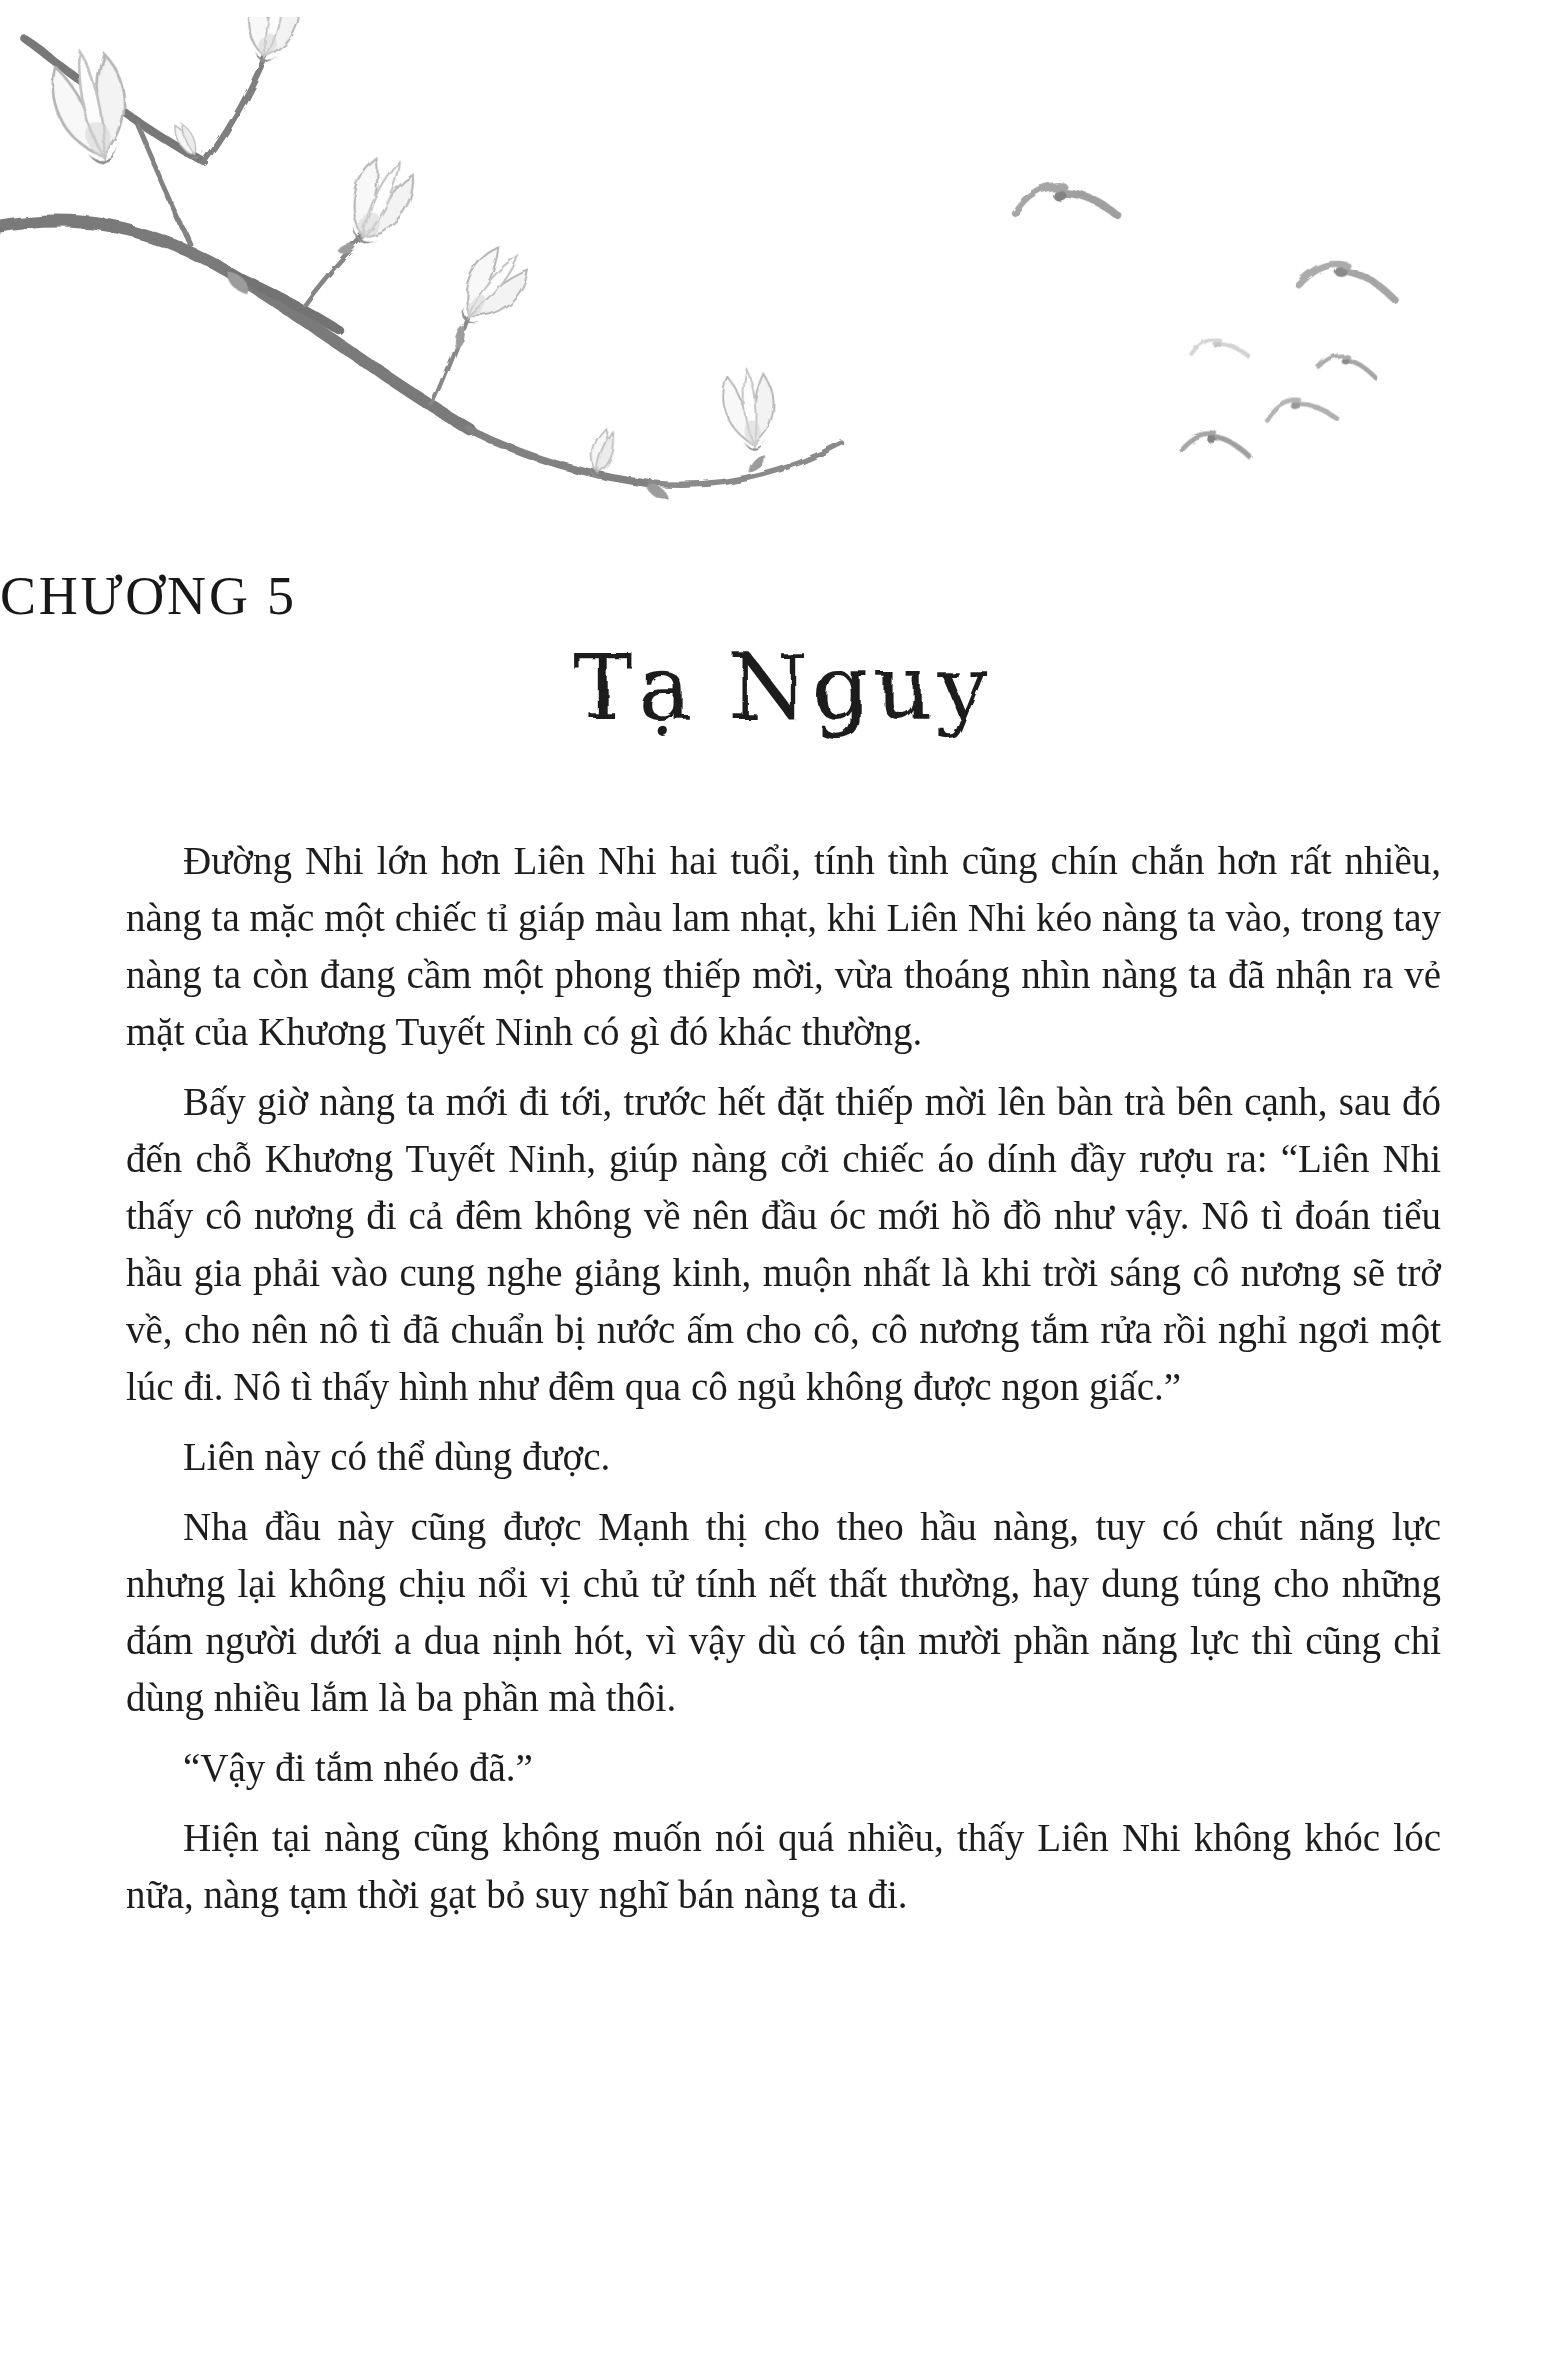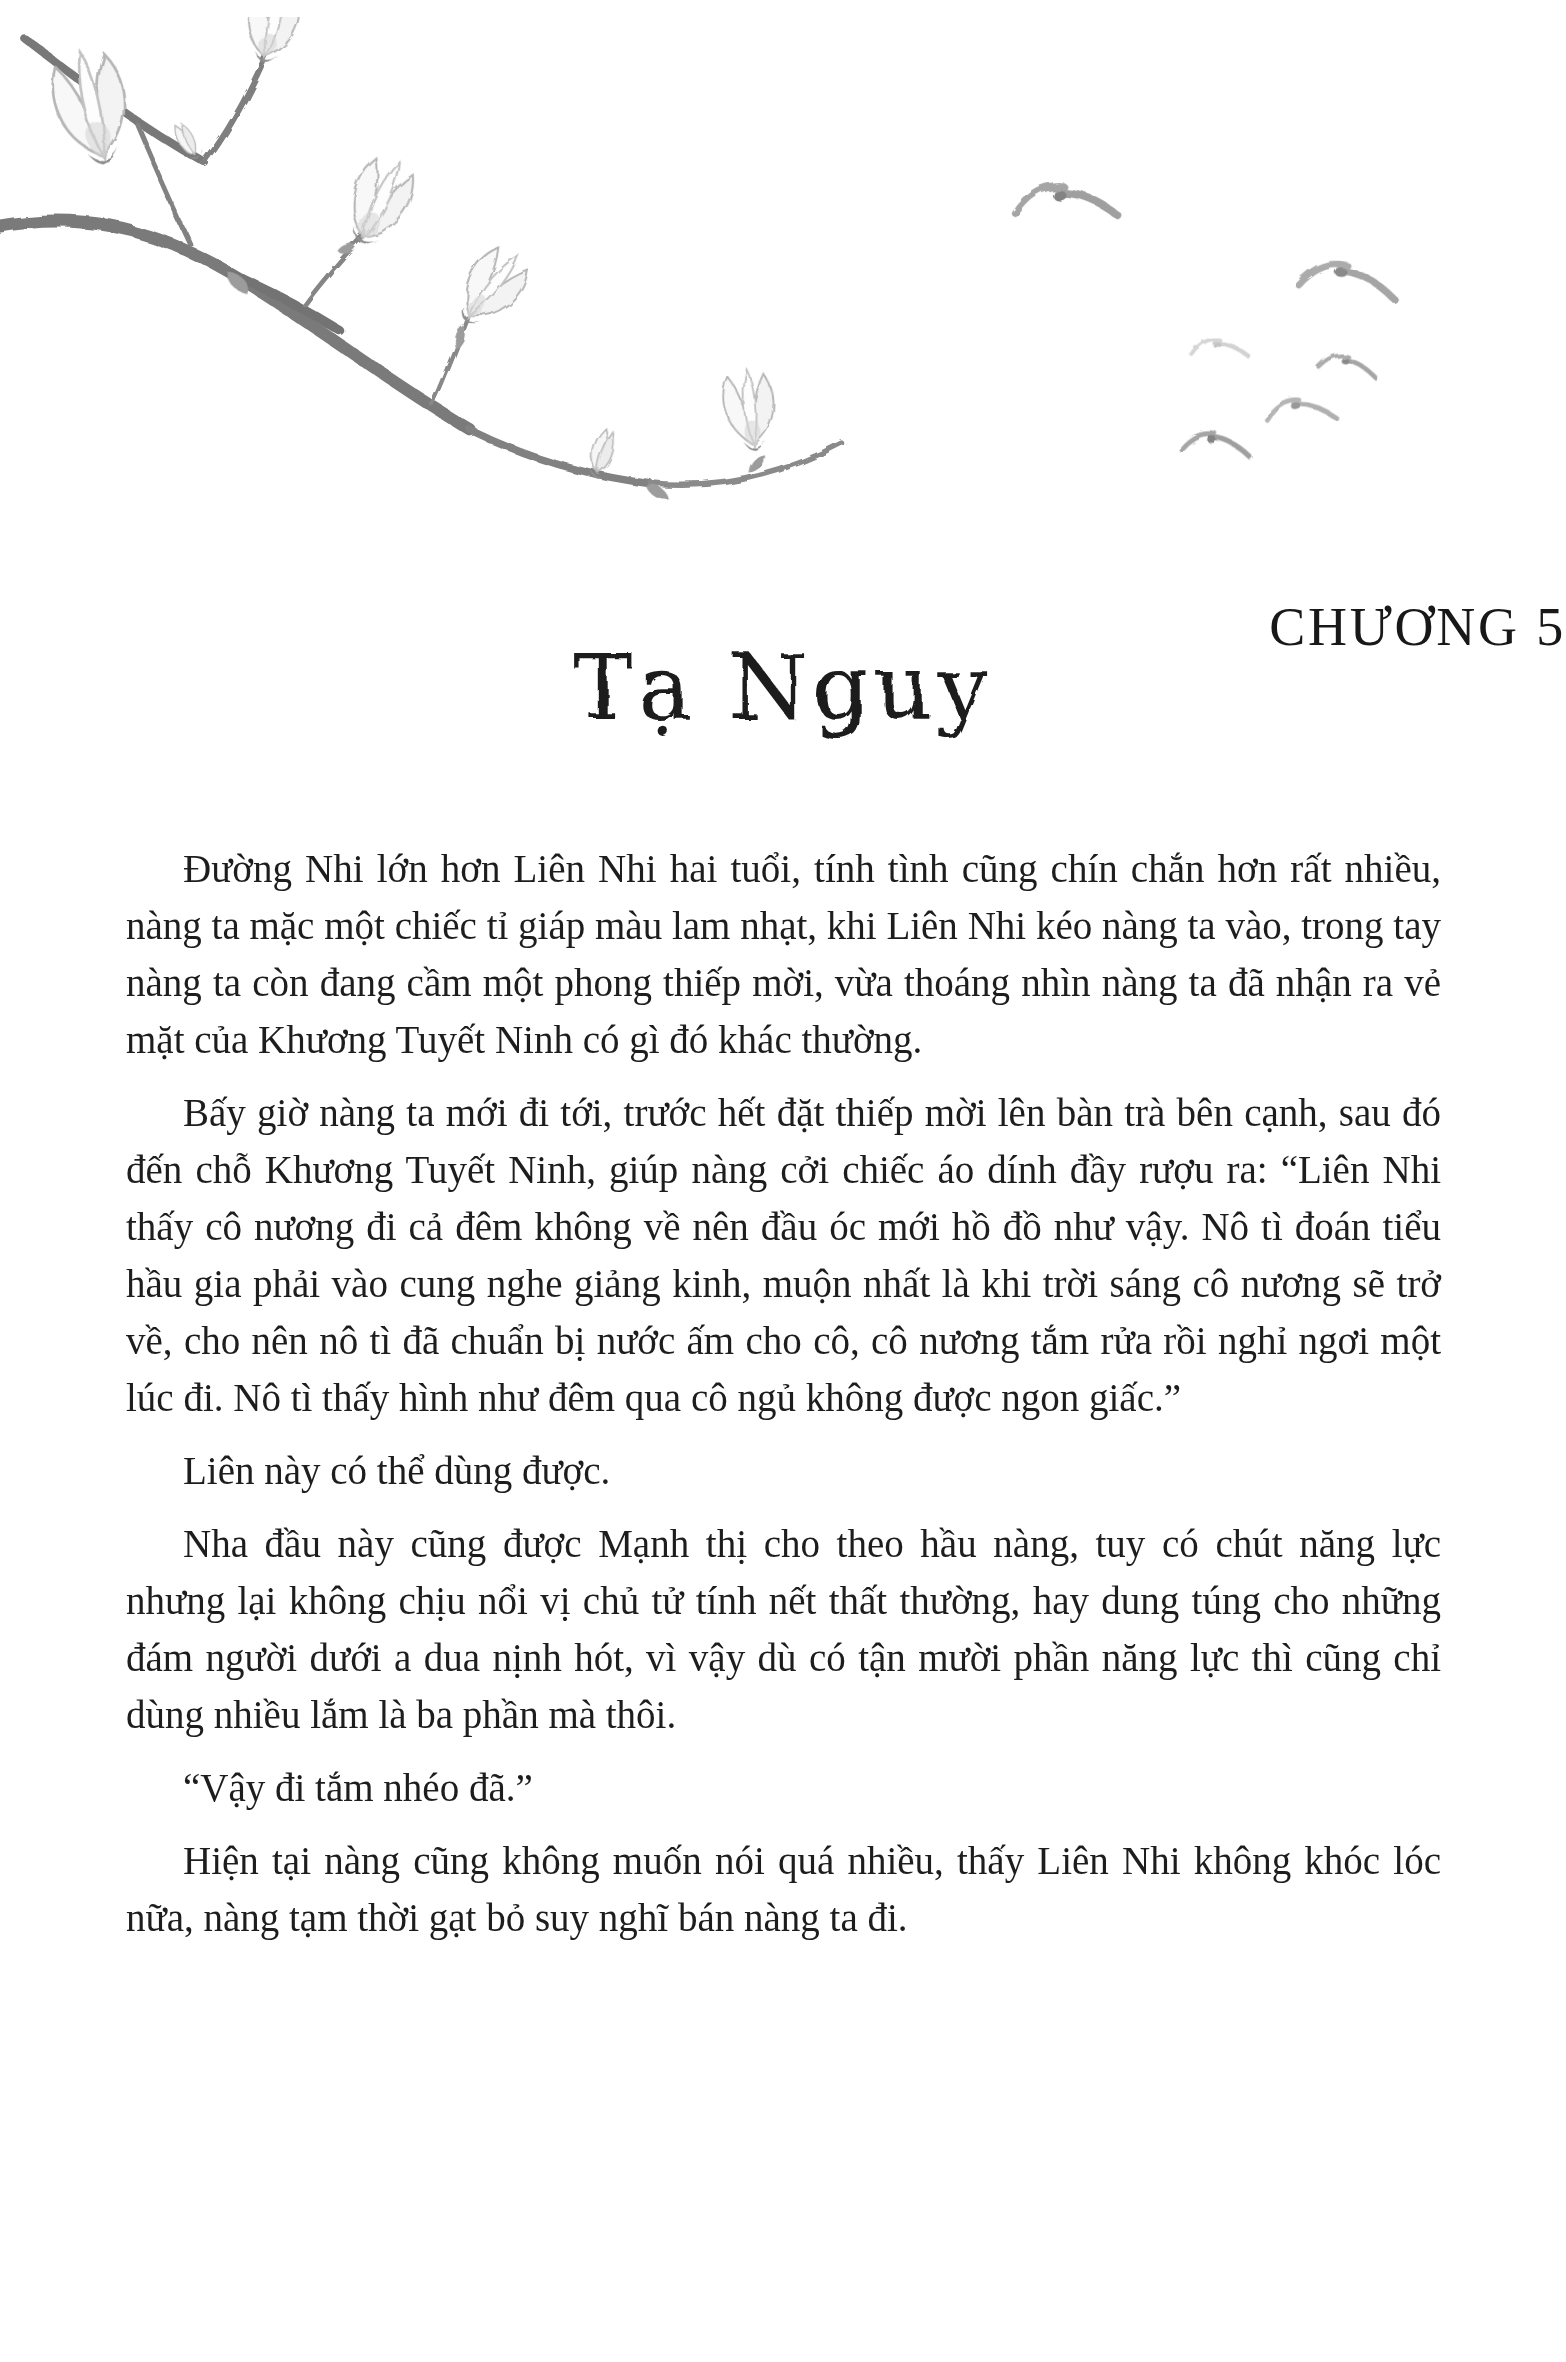--- a/index.html
+++ b/index.html
@@ -4,35 +4,35 @@
 <style>
   html,body{margin:0;padding:0;background:#ffffff;}
   .page{
     position:relative;width:1566px;height:2363px;background:#ffffff;
     overflow:hidden;font-family:"Liberation Serif",serif;color:#1d1d1d;
   }
   .art{position:absolute;}
   .art-magnolia{left:0;top:16.6px;}
   .art-birds{left:995px;top:168px;}
   .chapter-label{
-    position:absolute;top:596px;left:0;width:100%;text-align:right;
+    position:absolute;top:565px;left:0;width:100%;text-align:left;
     font-family:"Liberation Serif",serif;font-size:54px;letter-spacing:2.8px;
     color:#181818;
   }
   .chapter-title{
     position:absolute;top:635px;left:0;width:100%;text-align:center;
     font-family:"DejaVu Serif",serif;font-size:90px;letter-spacing:4.6px;
     color:#1b1b1b;filter:url(#inkrough);
   }
   .body-copy{
     position:absolute;left:126px;top:824px;width:1315px;
     font-size:39px;line-height:57px;text-align:justify;
     -webkit-hyphens:none;hyphens:none;
   }
-  .body-copy p{margin:16px 0 13px 0;text-indent:57px;}
+  .body-copy p{margin:8px 0 13px 0;text-indent:57px;}
 </style>
 </head>
 <body>
 
 <div class="page">
 
   <svg class="art art-magnolia" width="849" height="535" viewBox="0 0 920 580">
     <defs>
       <filter id="inkrough" x="-10%" y="-10%" width="120%" height="120%">
         <feTurbulence type="fractalNoise" baseFrequency="0.035" numOctaves="3" result="n"></feTurbulence>

